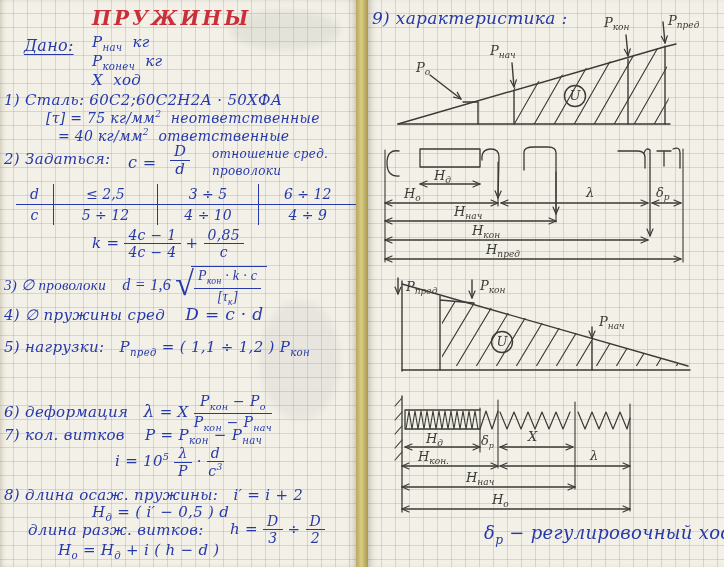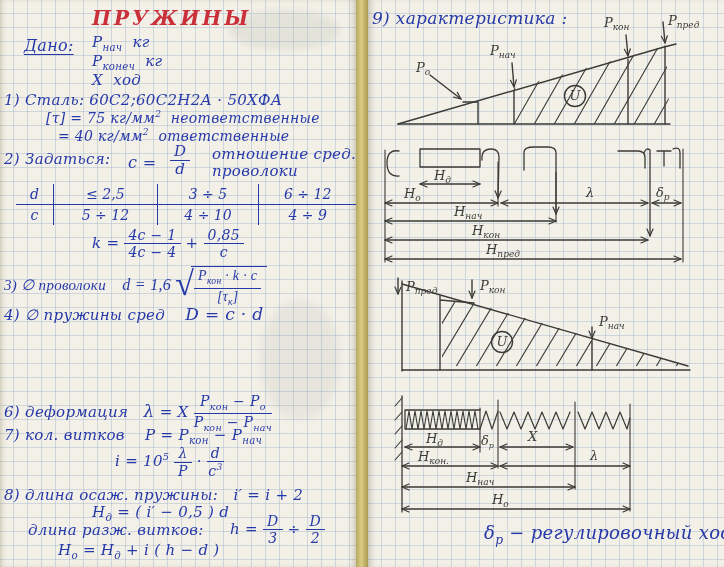--- a/index.html
+++ b/index.html
@@ -18,21 +18,21 @@
   .red{color:#c9303a;font-weight:bold;font-size:20px;letter-spacing:3px;}
   .und{text-decoration:underline;text-underline-offset:3px;}
   sub{font-size:68%;}
   .sup{font-size:65%;vertical-align:super;}
   .frac{display:inline-block;vertical-align:middle;text-align:center;line-height:1.02;font-size:14px;}
   .frac .num{display:block;border-bottom:1.4px solid currentColor;padding:0 4px 1px 4px;}
   .frac .den{display:block;padding-top:1px;}
   .rad{display:inline-flex;align-items:flex-start;vertical-align:middle;}
   .rad-sign{font-size:34px;line-height:.9;font-style:normal;transform:translateY(3px);}
   .rad-body{border-top:1.6px solid currentColor;padding:2px 6px 0 3px;margin-left:-3px;}
-  .note2l{font-size:15px;line-height:17px;}
+  .note2l{font-size:12px;line-height:17px;}
   table.sp{position:absolute;border-collapse:collapse;color:#2639a8;font-style:italic;font-size:14px;}
   table.sp td{border:0;height:20px;text-align:center;padding:0 4px;}
   table.sp tr:first-child td{border-bottom:1.4px solid #2639a8;}
   table.sp td + td{border-left:1.4px solid #2639a8;}
   .smudge{position:absolute;border-radius:50%;filter:blur(3px);}
   .dgtext{font-family:"DejaVu Serif",serif;font-style:italic;fill:#3a3a36;font-size:13px;}
   .cap{font-size:18px;margin-left:44px;}
 </style>
 </head>
 <body>
@@ -115,20 +115,26 @@
           </span>
         </span>
       </span>
     </div>
 
     <div class="hw" style="left:4px;top:304px;">
       <span>4)</span> <span>∅ пружины сред</span>&nbsp;&nbsp;&nbsp;
       <span style="font-size:17px;">D = c · d</span>
     </div>
 
+    <div class="hw" style="left:4px;top:338px;">
+      <span>5)</span> <span>нагрузки:</span>&nbsp;&nbsp;
+      <span>Р</span><sub>пред</sub>
+      <span>= ( 1,1 ÷ 1,2 )</span>
+      <span>Р</span><sub>кон</sub>
+    </div>
 
     <div class="hw" style="left:4px;top:394px;">
       <span>6)</span> <span>деформация</span>&nbsp;&nbsp;
       <span style="font-size:17px;">λ</span>
       <span>= Х</span>
       <span class="frac">
         <span class="num"><span>Р</span><sub>кон</sub> <span>−</span> <span>Р</span><sub>о</sub></span>
         <span class="den"><span>Р</span><sub>кон</sub> <span>−</span> <span>Р</span><sub>нач</sub></span>
       </span>
     </div>

